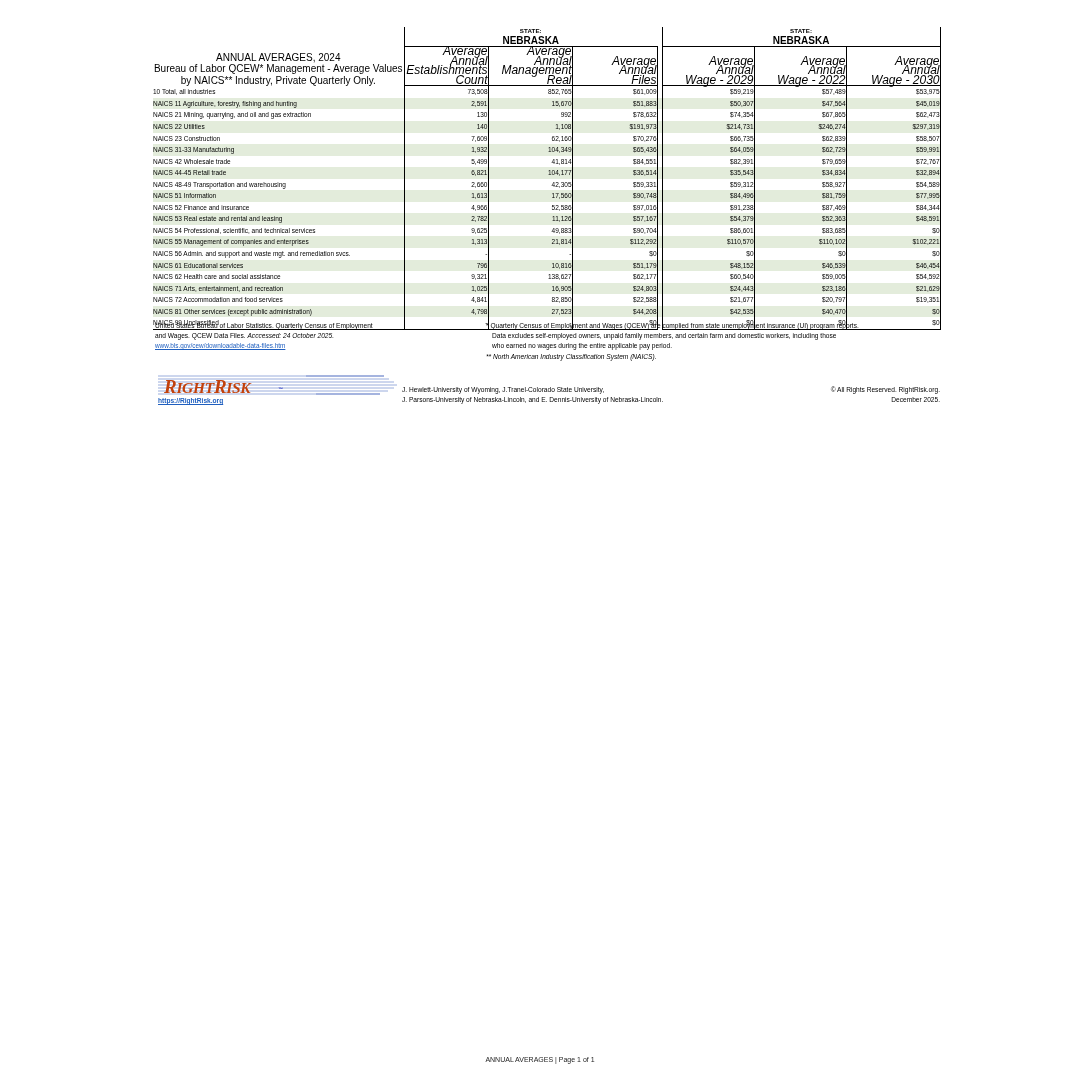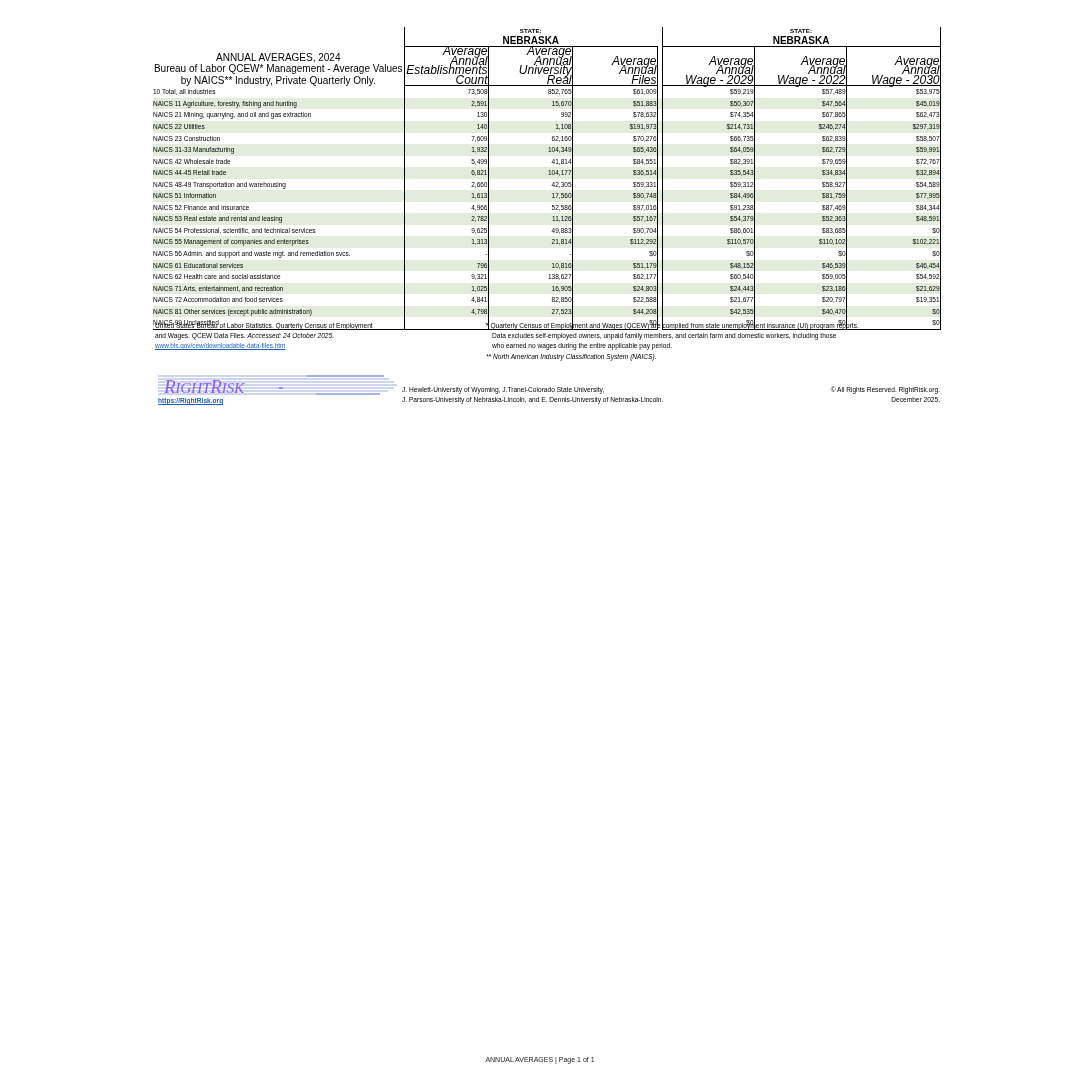--- a/index.html
+++ b/index.html
@@ -160,25 +160,25 @@
     position: absolute;
     left: 0; top: 0;
     width: 250px;
     height: 26px;
   }
   .logo-word {
     position: absolute;
     left: 8px;
     top: 2px;
     font-family: "Liberation Serif", serif;
-    font-weight: normal;
+    font-weight: bold;
     font-style: italic;
     font-size: 15.5px;
     letter-spacing: -0.3px;
-    color: #8b5cf6;
+    color: #c2410c;
     white-space: nowrap;
   }
   .logo-word .big { font-size: 19px; }
   .logo-tm {
     position: absolute;
     left: 122px;
     top: 12px;
     font-size: 5px;
     color: #2633c4;
     font-weight: bold;
@@ -260,21 +260,21 @@
       </tr>
 
       <tr>
         <td class="colhead bl-thick br-thin bt-thin bb-thick">
           <span>Average Annual</span>
           <span>Establishments</span>
           <span>Count</span>
         </td>
         <td class="colhead br-thin bt-thin bb-thick">
           <span>Average Annual</span>
-          <span>University</span>
+          <span>Management</span>
           <span>Real</span>
         </td>
         <td class="colhead br-thick bt-thin bb-thick">
           <span>Average</span>
           <span>Annual</span>
           <span>Files</span>
         </td>
         <td class="gap"></td>
         <td class="colhead bl-thick br-thin bt-thin bb-thick">
           <span>Average</span>

